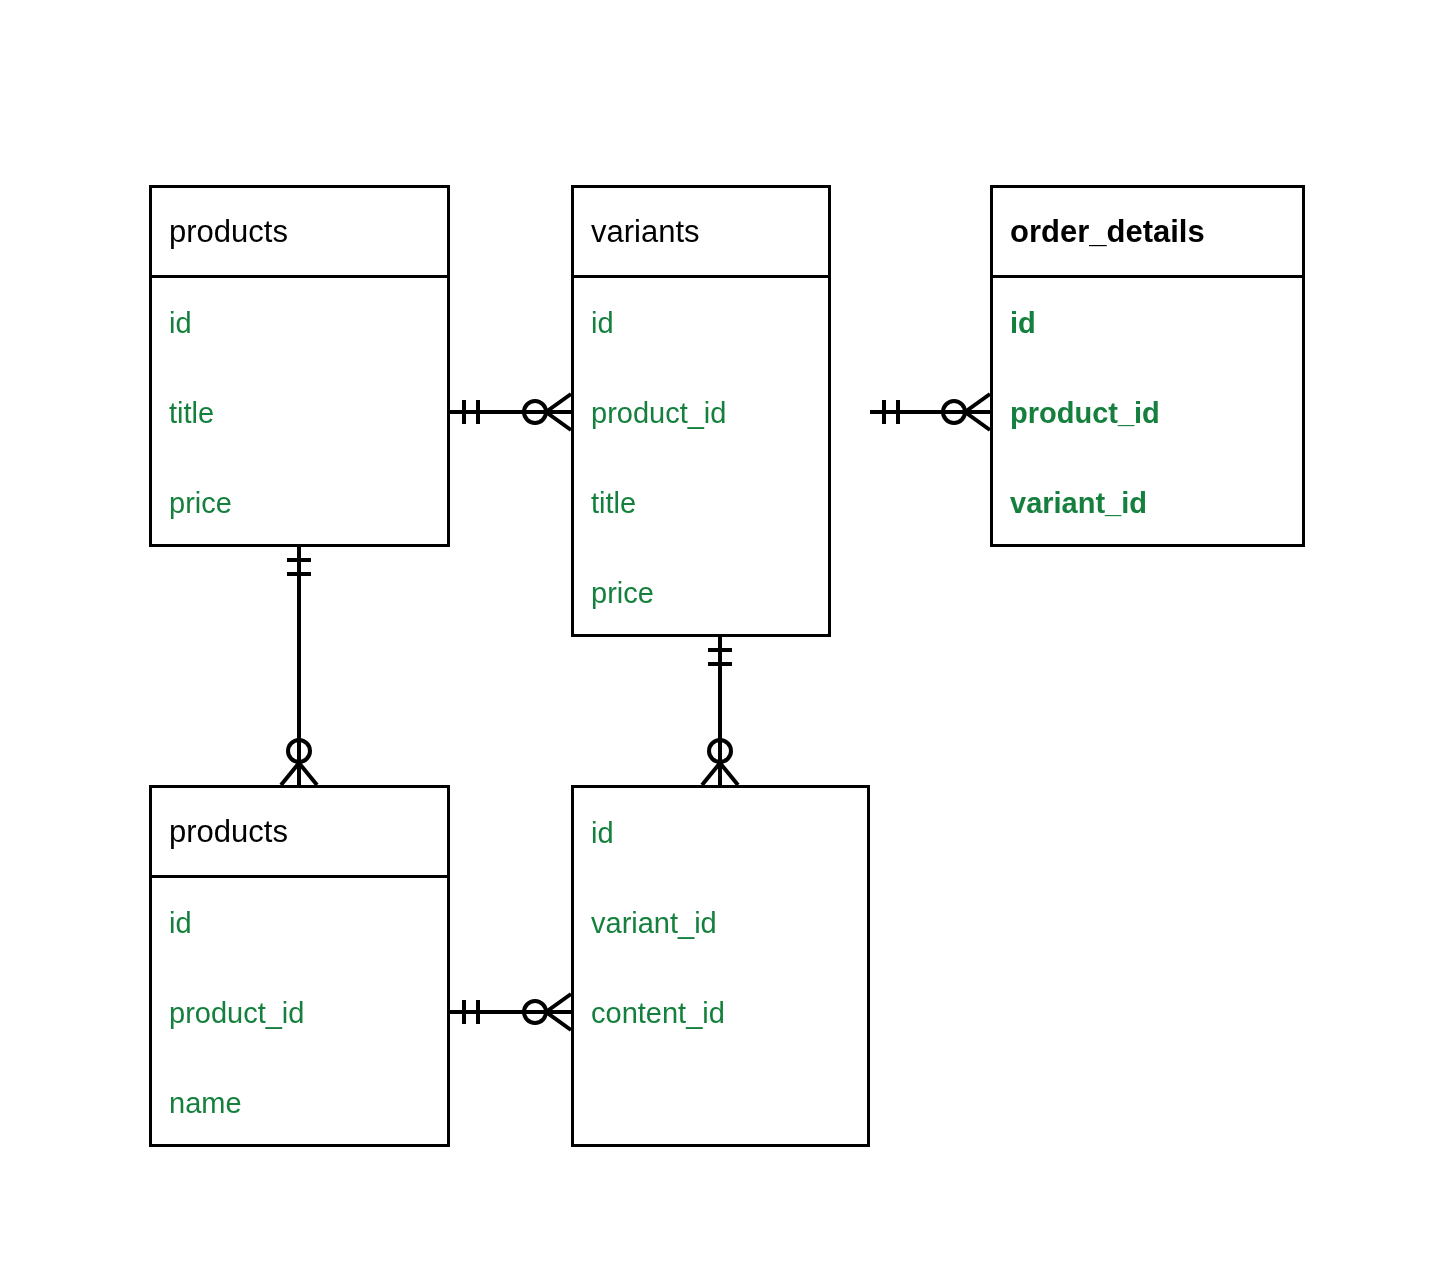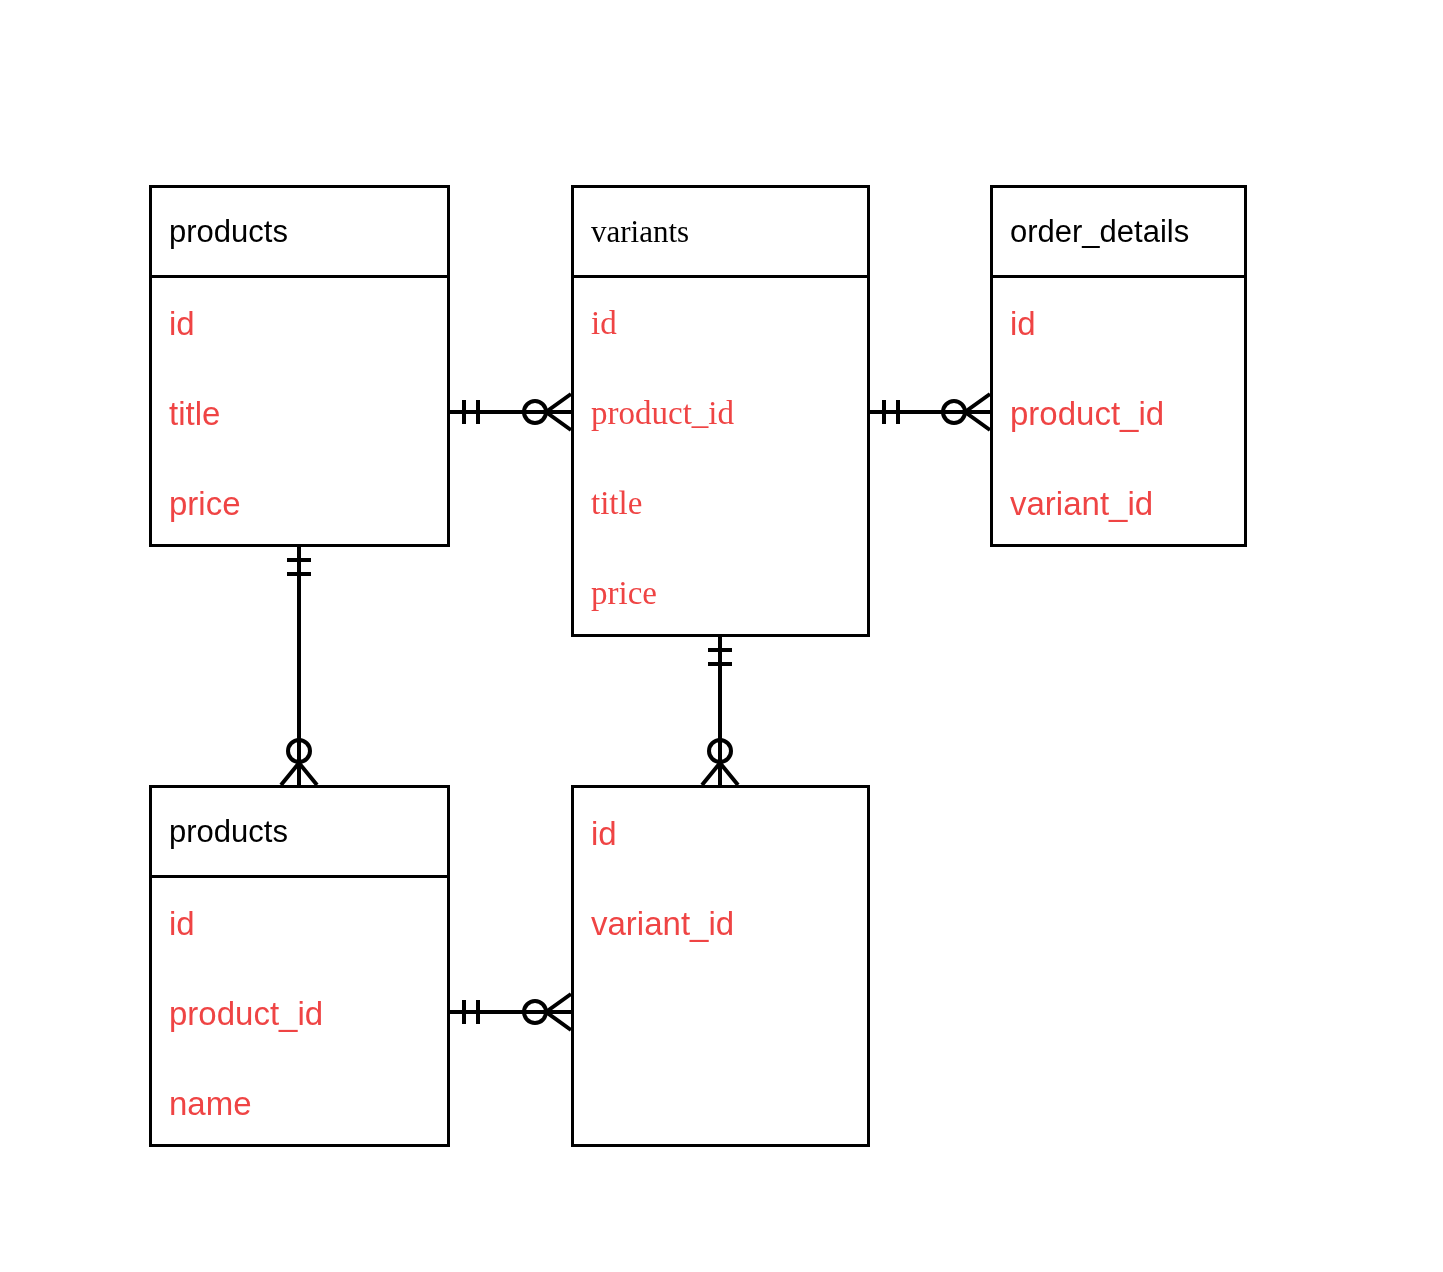--- a/index.html
+++ b/index.html
@@ -42,23 +42,23 @@
     box-sizing: border-box;
   }
   .field-row {
     box-sizing: border-box;
     height: 90px;
     display: flex;
     align-items: center;
     padding-left: 17px;
   }
   .field-name {
-    font-size: 33px;
+    font-size: 29px;
     line-height: 31px;
-    color: #ef4444;
+    color: #15803d;
     white-space: nowrap;
   }
   .rel-layer {
     position: absolute;
     left: 0;
     top: 0;
     width: 1443px;
     height: 1272px;
     pointer-events: none;
   }
@@ -98,41 +98,41 @@
       </div>
       <div class="field-row">
         <span class="field-name">title</span>
       </div>
       <div class="field-row">
         <span class="field-name">price</span>
       </div>
     </div>
   </div>
 
-  <div class="entity" id="entity-variants" style="left:571px; top:148px; width:299px; height:452px;font-family:Liberation Serif, serif;">
+  <div class="entity" id="entity-variants" style="left:571px; top:148px; width:260px; height:452px;">
     <div class="entity-header">
       <span class="entity-title">variants</span>
     </div>
     <div class="entity-fields">
       <div class="field-row">
         <span class="field-name">id</span>
       </div>
       <div class="field-row">
         <span class="field-name">product_id</span>
       </div>
       <div class="field-row">
         <span class="field-name">title</span>
       </div>
       <div class="field-row">
         <span class="field-name">price</span>
       </div>
     </div>
   </div>
 
-  <div class="entity" id="entity-order-details" style="left:990px; top:148px; width:257px; height:362px;">
+  <div class="entity" id="entity-order-details" style="left:990px; top:148px; width:315px; height:362px;font-weight:bold;">
     <div class="entity-header">
       <span class="entity-title">order_details</span>
     </div>
     <div class="entity-fields">
       <div class="field-row">
         <span class="field-name">id</span>
       </div>
       <div class="field-row">
         <span class="field-name">product_id</span>
       </div>
@@ -159,20 +159,23 @@
     </div>
   </div>
 
   <div class="entity" id="entity-variant-contents" style="left:571px; top:748px; width:299px; height:362px;">
     <div class="entity-fields">
       <div class="field-row">
         <span class="field-name">id</span>
       </div>
       <div class="field-row">
         <span class="field-name">variant_id</span>
+      </div>
+      <div class="field-row">
+        <span class="field-name">content_id</span>
       </div>
     </div>
   </div>
 
   <svg class="rel-layer" width="1443" height="1272" viewBox="0 0 1443 1272">
 
     <g>
       <line class="rel-line" x1="450" y1="375" x2="571" y2="375"></line>
       <line class="rel-tick" x1="464" y1="363" x2="464" y2="387"></line>
       <line class="rel-tick" x1="478" y1="363" x2="478" y2="387"></line>

